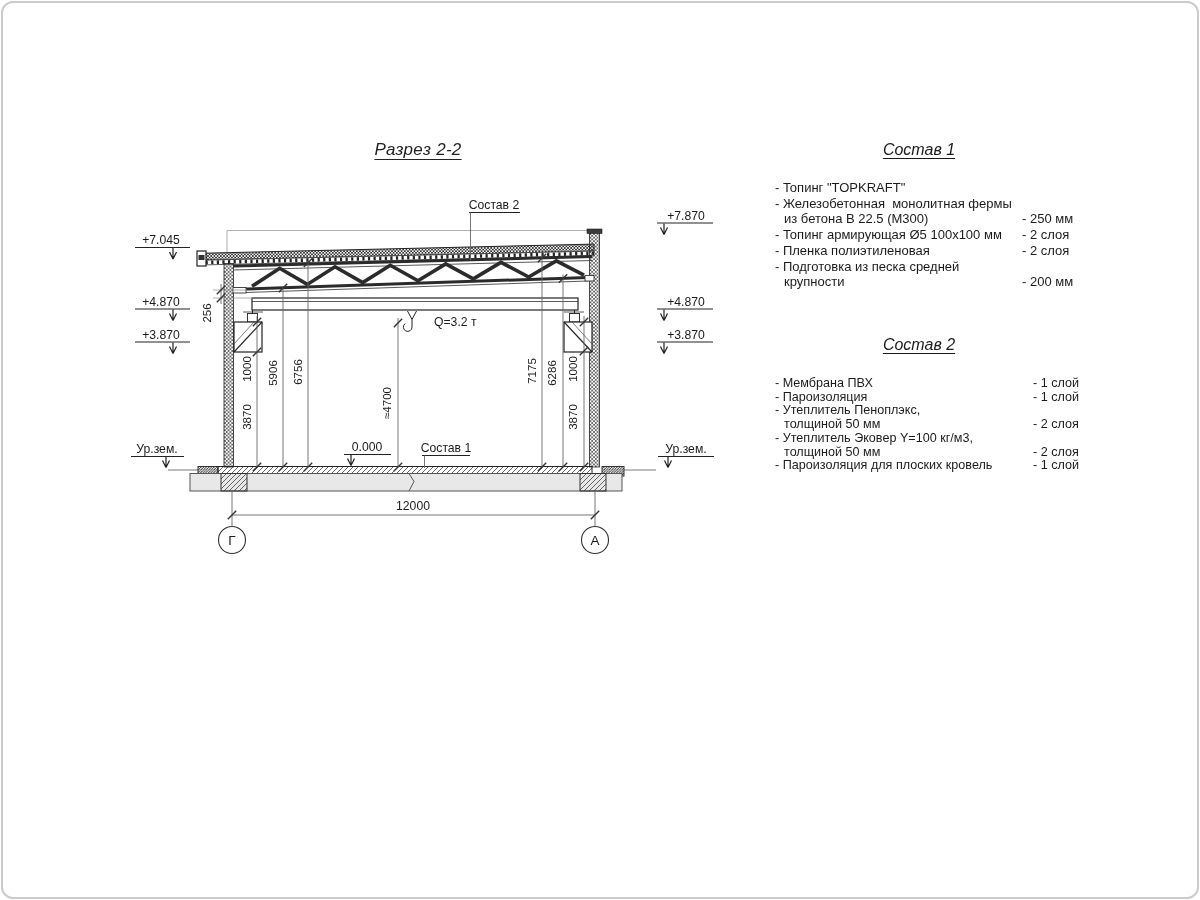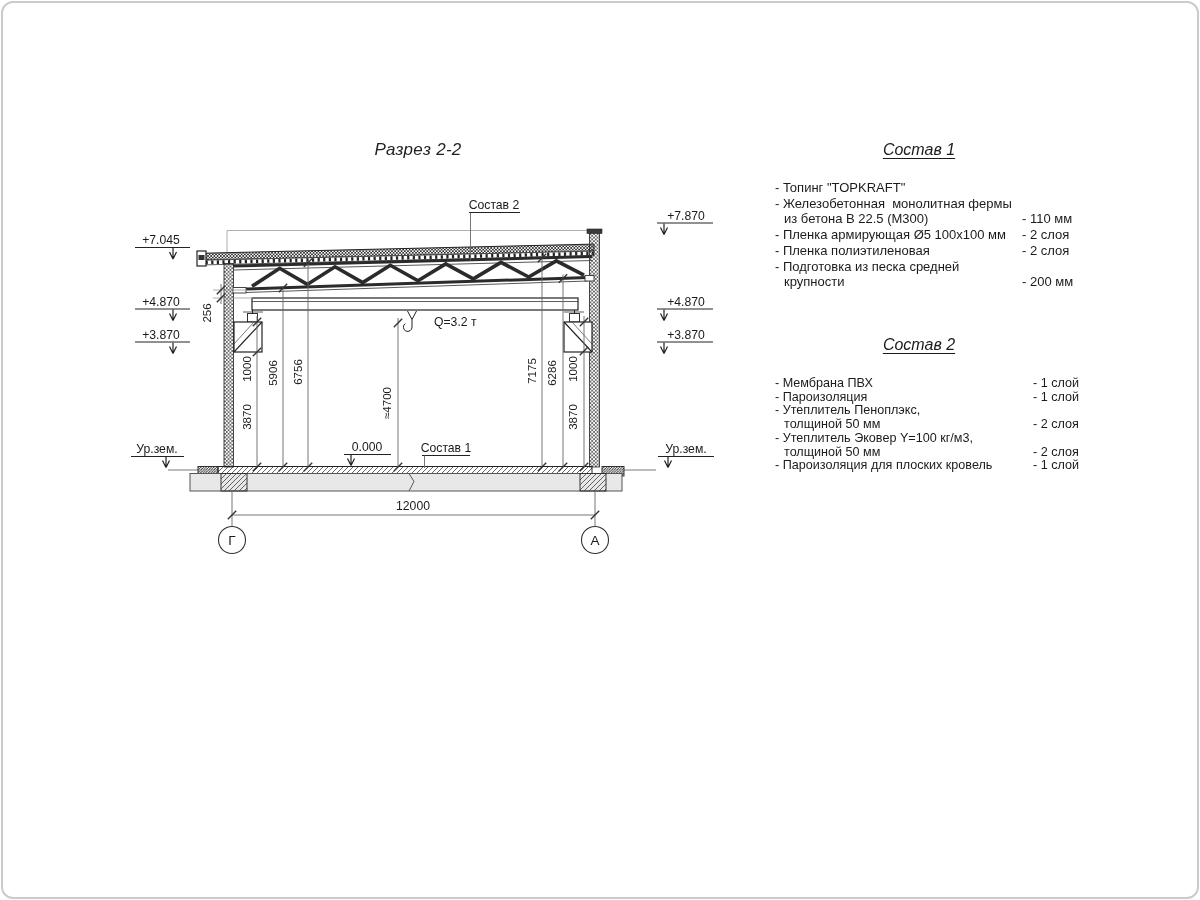--- a/index.html
+++ b/index.html
@@ -1,20 +1,20 @@
 <!DOCTYPE html>
 <html><head>
 <meta charset="utf-8">
 <style>
   html,body{margin:0;padding:0;background:#ffffff;}
   body{width:1200px;height:900px;position:relative;font-family:"Liberation Sans",sans-serif;color:#1b1b1b;overflow:hidden;}
   .frame{position:absolute;inset:1px;border:2px solid #cbcbcb;border-radius:12px;pointer-events:none;}
   .title-drawing{position:absolute;left:330px;top:140px;width:176px;text-align:center;
     font-size:17px;font-style:italic;color:#222;
-    text-underline-offset:4px;letter-spacing:.3px;}
+    text-decoration:underline;text-underline-offset:4px;letter-spacing:.3px;}
   .drawing-svg{position:absolute;left:0;top:0;}
   
   .t{font-family:"Liberation Sans",sans-serif;font-size:12.2px;fill:#1b1b1b;}
   .td{font-family:"Liberation Sans",sans-serif;font-size:11.5px;fill:#1b1b1b;}
   .ta{font-family:"Liberation Sans",sans-serif;font-size:13.5px;fill:#1b1b1b;}
   .ln{stroke:#222;stroke-width:1;fill:none;}
   .xln{stroke:#9a9a9a;stroke-width:0.8;fill:none;}
   .dim{stroke:#666;stroke-width:0.9;fill:none;}
   .tick{stroke:#333;stroke-width:1.4;fill:none;}
   .arr{stroke:#222;stroke-width:1.2;fill:none;}
@@ -237,22 +237,22 @@
     <line class="mark" x1="422" y1="455.5" x2="470" y2="455.5"></line>
     <line class="dim" x1="424.5" y1="455.5" x2="424.5" y2="468"></line>
   </g>
 </svg>
 
 <div class="spec" id="spec1">
   <div class="spec-title">Состав 1</div>
   <div class="spec-rows">
     <div class="srow"><span class="st">- Топинг "TOPKRAFT"</span><span class="sv"></span></div>
     <div class="srow"><span class="st">- Железобетонная  монолитная фермы</span><span class="sv"></span></div>
-    <div class="srow cont"><span class="st">из бетона В 22.5 (М300)</span><span class="sv">- 110 мм</span></div>
-    <div class="srow"><span class="st">- Пленка армирующая Ø5 100x100 мм</span><span class="sv">- 2 слоя</span></div>
+    <div class="srow cont"><span class="st">из бетона В 22.5 (М300)</span><span class="sv">- 250 мм</span></div>
+    <div class="srow"><span class="st">- Топинг армирующая Ø5 100x100 мм</span><span class="sv">- 2 слоя</span></div>
     <div class="srow"><span class="st">- Пленка полиэтиленовая</span><span class="sv">- 2 слоя</span></div>
     <div class="srow"><span class="st">- Подготовка из песка средней</span><span class="sv"></span></div>
     <div class="srow cont"><span class="st">крупности</span><span class="sv">- 200 мм</span></div>
   </div>
 </div>
 
 <div class="spec" id="spec2">
   <div class="spec-title">Состав 2</div>
   <div class="spec-rows">
     <div class="srow"><span class="st">- Мембрана ПВХ</span><span class="sv">- 1 слой</span></div>

